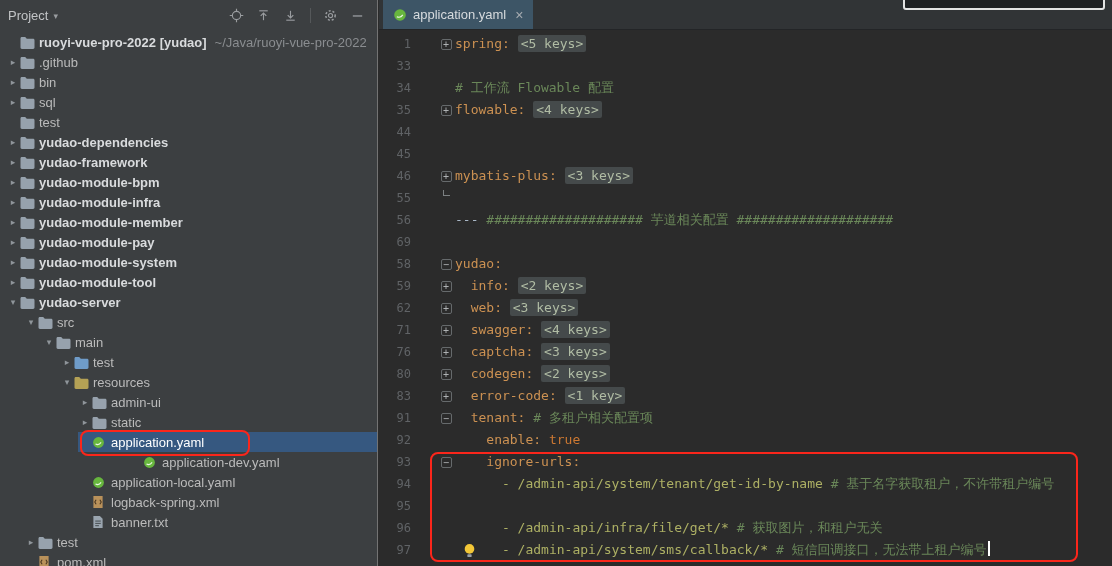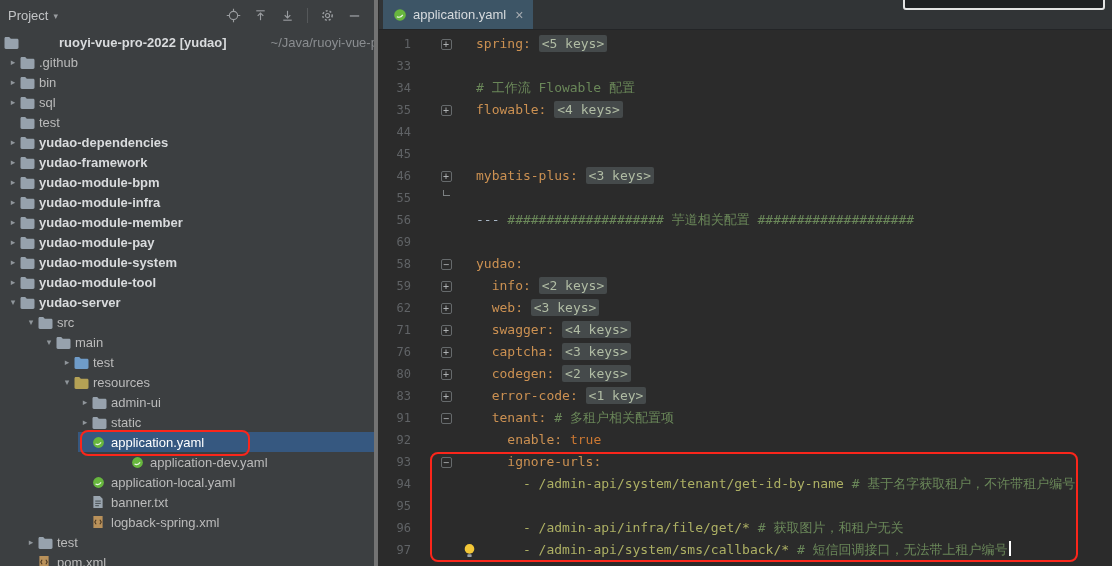--- a/index.html
+++ b/index.html
@@ -4,21 +4,21 @@
 <style>
 *{box-sizing:border-box}
 html,body{margin:0;padding:0}
 body{
   width:1112px;height:566px;overflow:hidden;position:relative;
   background:var(--c-editor-bg,#2b2b2b);
   font-family:"Liberation Sans","DejaVu Sans",sans-serif;font-size:13px;color:#bbb;
 }
 svg{display:block}
 
-.panel{position:absolute;left:0;top:0;bottom:0;width:378px;background:var(--c-panel-bg,#3c3f41);border-right:4px solid #737373;overflow:hidden}
+.panel{position:absolute;left:0;top:0;bottom:0;width:378px;background:var(--c-panel-bg,#3c3f41);border-right:1px solid #737373;overflow:hidden}
 .phead{height:30px;display:flex;align-items:center;padding:0 8px;color:#c2c4c6}
 .ptitle{margin-right:5px}
 .pcaret{font-size:9px;color:#9a9da0;margin-top:1px}
 .hicons{margin-left:auto;display:flex;align-items:center;gap:12px;padding-right:4px}
 .hicons .sep{width:1px;height:15px;background:#55585a}
 .hicon{display:flex;cursor:default}
 .tree{position:absolute;top:32px;left:0;right:0}
 .trow{height:20px;display:flex;align-items:center;white-space:nowrap;color:var(--c-tree-text,#bbbbbb)}
 .trow.sel{background:linear-gradient(to right,transparent 0 78px,var(--c-selection-bg,#365880) 78px)}
 .trow.sel .tlabel{color:#ffffff}
@@ -31,21 +31,21 @@
 .editor{position:absolute;left:379px;top:0;right:0;bottom:0;background:var(--c-editor-bg,#2b2b2b)}
 .tabbar{height:30px;background:var(--c-tabbar-bg,#313436);border-bottom:1px solid #232527;display:flex;align-items:stretch;padding-left:4px}
 .tab{display:flex;align-items:center;gap:6px;padding:0 10px;background:var(--c-tab-active-bg,#3d5566);color:#d7dbde}
 .tabx{color:#a8adb2;font-size:14px;margin-left:3px;line-height:1}
 .code{position:relative;padding-top:3px;font-family:"DejaVu Sans Mono","Liberation Mono",monospace;font-size:13px;line-height:22px}
 .cline{display:flex;height:22px;white-space:pre}
 .lnum{width:32px;flex:none;text-align:right;color:var(--c-line-number,#606366);font-size:12px}
 .mkcol{width:14px;flex:none;margin-left:28px;display:flex;align-items:center;justify-content:center}
 .mkbox{width:11px;height:11px;border:1px solid #666a6c;border-radius:2px;color:#aeb1b3;font-size:10px;line-height:9px;text-align:center;background:#2b2b2b;font-family:"DejaVu Sans Mono",monospace}
 .mkend{width:7px;height:6px;border-left:1px solid #7c8082;border-bottom:1px solid #7c8082;align-self:flex-start;margin-top:3px}
-.ctext{margin-left:23px}
+.ctext{margin-left:2px}
 .tk-key{color:var(--c-yaml-key,#cc9152)}
 .tk-cm{color:var(--c-comment-green,#6a8759);}
 .tk-fold{background:var(--c-fold-bg,#454a4b);color:var(--c-fold-text,#b0bca4);border-radius:2px;padding:1px 3px}
 .tk-pl{color:#a9b7c6}
 .tk-val{color:var(--c-yaml-keyword,#cc7832)}
 .tk-str{color:var(--c-yaml-string,#adb064)}
 .caret{display:inline-block;width:2px;height:15px;background:#ffffff;vertical-align:-2px;margin-left:1px}
 .bulb{position:absolute;left:84px;z-index:4}
 
 .anno{position:absolute;border:2px solid var(--c-annotation-red,#fb261b);border-radius:8px;pointer-events:none;z-index:5}
@@ -90,21 +90,21 @@
           </svg>
       </span>
       <span class="hicon">
         <svg width="15" height="15" viewBox="0 0 16 16">
             <path d="M3 8.5h10" stroke="#9a9da0" stroke-width="1.4"></path>
           </svg>
       </span>
     </span>
   </div>
   <div class="tree">
-      <div class="trow" style="padding-left: 4px; gap: 36px;">
+      <div class="trow" style="padding-left: 20px;">
         <span class="ficon">
           <svg width="15" height="13" viewBox="0 0 15 13">
             <path d="M.5 2.4C.5 1.6 1.1 1 1.9 1h3.3l1.6 1.8h6.3c.8 0 1.4.6 1.4 1.4v7.4c0 .8-.6 1.4-1.4 1.4H1.9c-.8 0-1.4-.6-1.4-1.4z" fill="#97a2ad"></path>
           </svg>
         </span>
         <span class="tlabel tbold">ruoyi-vue-pro-2022 [yudao]</span>
         <span class="tpath">~/Java/ruoyi-vue-pro-2022</span>
       </div>
       <div class="trow" style="padding-left: 6px;">
         <span class="chev">▸</span>
@@ -280,21 +280,21 @@
       <div class="trow sel" style="padding-left: 78px;">
         <span class="chev"></span>
         <span class="ficon">
           <svg width="13" height="13" viewBox="0 0 14 14">
             <circle cx="7" cy="7" r="5.8" fill="#67b63e"></circle>
             <path d="M3.8 8.7c2.2 1 4.6.3 6-1.8" stroke="#eaf6e4" stroke-width="1.2" fill="none"></path>
           </svg>
         </span>
         <span class="tlabel">application.yaml</span>
       </div>
-      <div class="trow" style="padding-left: 117px;">
+      <div class="trow" style="padding-left: 117px; margin-left: 12px;">
         <span class="chev"></span>
         <span class="ficon">
           <svg width="13" height="13" viewBox="0 0 14 14">
             <circle cx="7" cy="7" r="5.8" fill="#67b63e"></circle>
             <path d="M3.8 8.7c2.2 1 4.6.3 6-1.8" stroke="#eaf6e4" stroke-width="1.2" fill="none"></path>
           </svg>
         </span>
         <span class="tlabel">application-dev.yaml</span>
       </div>
       <div class="trow" style="padding-left: 78px;">
@@ -304,35 +304,35 @@
             <circle cx="7" cy="7" r="5.8" fill="#67b63e"></circle>
             <path d="M3.8 8.7c2.2 1 4.6.3 6-1.8" stroke="#eaf6e4" stroke-width="1.2" fill="none"></path>
           </svg>
         </span>
         <span class="tlabel">application-local.yaml</span>
       </div>
       <div class="trow" style="padding-left: 78px;">
         <span class="chev"></span>
         <span class="ficon">
           <svg width="12" height="14" viewBox="0 0 13 15">
+            <path d="M1.5 1h10v13h-10z" fill="#b9915a"></path>
+            <path d="M4.5 5L3 7.5 4.5 10M8.5 5L10 7.5 8.5 10" fill="none" stroke="#44321e" stroke-width="1.1"></path>
+          </svg>
+        </span>
+        <span class="tlabel">logback-spring.xml</span>
+      </div>
+      <div class="trow" style="padding-left: 78px;">
+        <span class="chev"></span>
+        <span class="ficon">
+          <svg width="12" height="14" viewBox="0 0 13 15">
             <path d="M1.5 1h7l3 3v10h-10z" fill="#9aa5af"></path>
             <path d="M3.5 6.5h6M3.5 9h6M3.5 11.5h4" stroke="#3e4446" stroke-width="1"></path>
           </svg>
         </span>
         <span class="tlabel">banner.txt</span>
-      </div>
-      <div class="trow" style="padding-left: 78px;">
-        <span class="chev"></span>
-        <span class="ficon">
-          <svg width="12" height="14" viewBox="0 0 13 15">
-            <path d="M1.5 1h10v13h-10z" fill="#b9915a"></path>
-            <path d="M4.5 5L3 7.5 4.5 10M8.5 5L10 7.5 8.5 10" fill="none" stroke="#44321e" stroke-width="1.1"></path>
-          </svg>
-        </span>
-        <span class="tlabel">logback-spring.xml</span>
       </div>
       <div class="trow" style="padding-left: 24px;">
         <span class="chev">▸</span>
         <span class="ficon">
           <svg width="15" height="13" viewBox="0 0 15 13">
             <path d="M.5 2.4C.5 1.6 1.1 1 1.9 1h3.3l1.6 1.8h6.3c.8 0 1.4.6 1.4 1.4v7.4c0 .8-.6 1.4-1.4 1.4H1.9c-.8 0-1.4-.6-1.4-1.4z" fill="#97a2ad"></path>
           </svg>
         </span>
         <span class="tlabel">test</span>
       </div>

